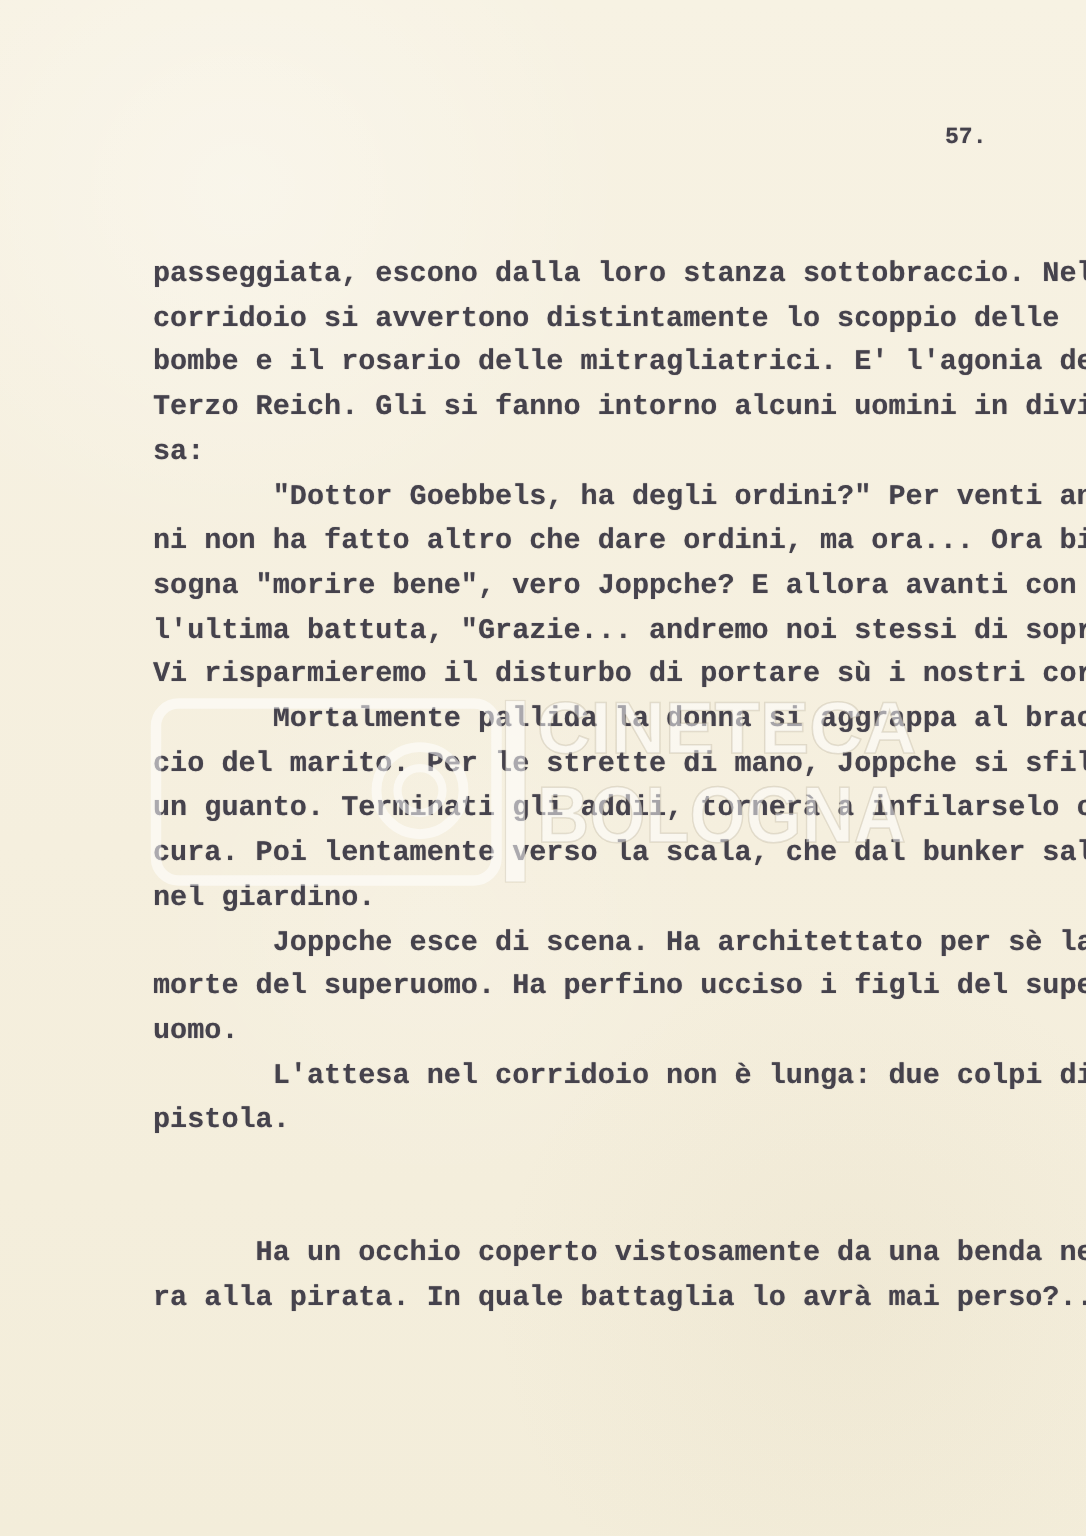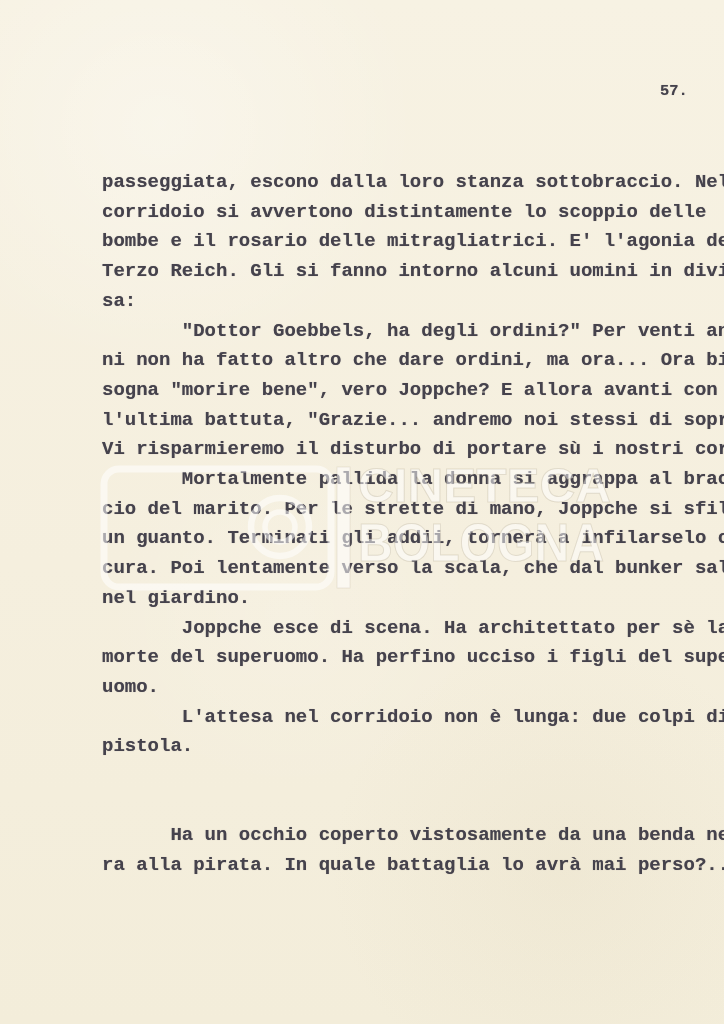--- a/index.html
+++ b/index.html
@@ -22,21 +22,20 @@
   }
   .page-number {
     position: absolute;
     left: 630px;
     top: 82px;
     font-size: 15.4px;
     font-weight: bold;
     letter-spacing: 0;
     color: #45424c;
     text-shadow: 0 0 0.7px rgba(69,66,76,0.55);
-    margin-left: 30px;
   }
   pre.typescript {
     position: absolute;
     left: 102px;
     top: 168px;
     margin: 0;
     font-family: "Liberation Mono", "DejaVu Sans Mono", monospace;
     font-size: 19px;
     font-weight: bold;
     line-height: 29.7px;

